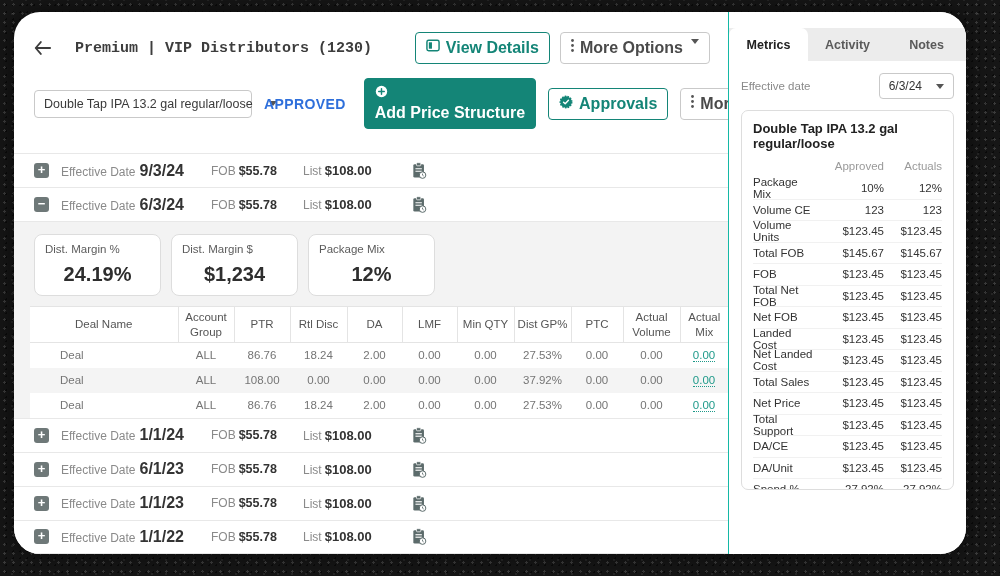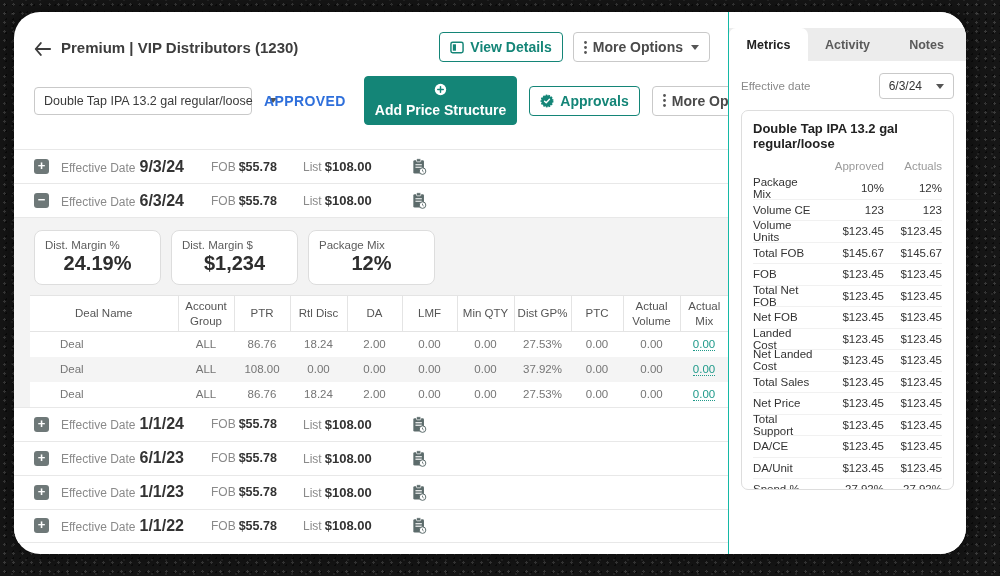--- a/index.html
+++ b/index.html
@@ -16,24 +16,24 @@
     position:relative;
   }
   .window{
     position:absolute; left:14px; top:12px; width:952px; height:542px;
     background:#fff; border-radius:26px; overflow:hidden; display:flex;
     box-shadow:0 0 22px rgba(0,0,0,.6);
   }
   
   .main{ width:714px; display:flex; flex-direction:column; }
   .main-header{ display:flex; align-items:center; justify-content:space-between; padding:20px 18px 8px 20px; }
-  .title-wrap{ display:flex; align-items:flex-end; gap:10px; }
+  .title-wrap{ display:flex; align-items:center; gap:24px;font-family:Liberation Mono, monospace; }
   .page-title{ font-size:15px; font-weight:700; color:#3d3d3d; }
   .hdr-actions{ display:flex; gap:10px; }
-  .btn{ display:inline-flex; align-items:center; gap:6px; border-radius:4px; font-size:14px; font-weight:700;
+  .btn{ display:inline-flex; gap:6px; border-radius:4px; font-size:16px; font-weight:700;
         padding:6px 10px; border:1px solid #c9c9c9; background:#fff; color:#4a4a4a; cursor:pointer; white-space:nowrap; }
   .btn.teal-outline{ border-color:#148577; color:#148577; }
   .btn.teal-fill{ background:#148577; border-color:#148577; color:#fff;flex-direction:column; }
   .caret{ margin-left:2px; }
   .toolbar{ display:flex; align-items:center; gap:12px; padding:6px 18px 14px 20px; }
   .select{ display:inline-flex; align-items:center; gap:8px; border:1px solid #c9c9c9; border-radius:4px;
            background:#fff; font-size:12.5px; color:#3a3a3a; padding:6px 9px; cursor:pointer; }
   .select .spacer{ flex:1; }
   .status{ font-size:14px; font-weight:800; letter-spacing:.4px; color:#2e6fdb; margin-right:6px; }
   
@@ -46,21 +46,21 @@
   .grp-fob{ width:92px; font-size:12px; color:#8a8a8a; }
   .grp-fob b{ color:#333; font-size:12.5px; margin-left:3px; }
   .grp-list{ width:108px; font-size:12px; color:#8a8a8a; }
   .grp-list b{ color:#333; font-size:13px; margin-left:3px; }
   .clip-icon{ display:inline-flex; }
   
   .expanded{ background:#f3f3f3; border-top:1px solid #e8e8e8; padding-top:10px; }
   .cards{ display:flex; gap:10px; padding:2px 0 10px 20px; }
   .card{ width:127px; background:#fff; border:1px solid #ddd; border-radius:8px; padding:8px 10px 9px; }
   .card .lbl{ font-size:11.5px; color:#5c5c5c; }
-  .card .val{ font-size:20px; font-weight:800; color:#2e2e2e; text-align:center; margin-top:1px; }
+  .card .val{ font-size:20px; font-weight:800; color:#2e2e2e; text-align:center; margin-top:8px; }
   table.deal{ border-collapse:collapse; margin-left:16px; width:698px; table-layout:fixed; background:#fff; }
   table.deal th{ font-size:11.5px; font-weight:400; color:#555; border:1px solid #e4e4e4; border-left:none; height:36px;
                  line-height:1.25; padding:2px 3px; background:#fff; }
   table.deal th:last-child{ border-right:none; }
   table.deal td{ font-size:11.5px; color:#757575; height:25px; text-align:center; padding:0 3px; }
   table.deal td:first-child{ text-align:left; padding-left:30px; }
   table.deal tbody tr:nth-child(even){ background:#f4f4f4; }
   .mix-link{ color:#1f9a8a; border-bottom:1px dotted #1f9a8a; cursor:pointer; }
   
   .panel{ width:238px; border-left:1px solid #14b8a6; background:#fff; display:flex; flex-direction:column; padding-top:16px; }

